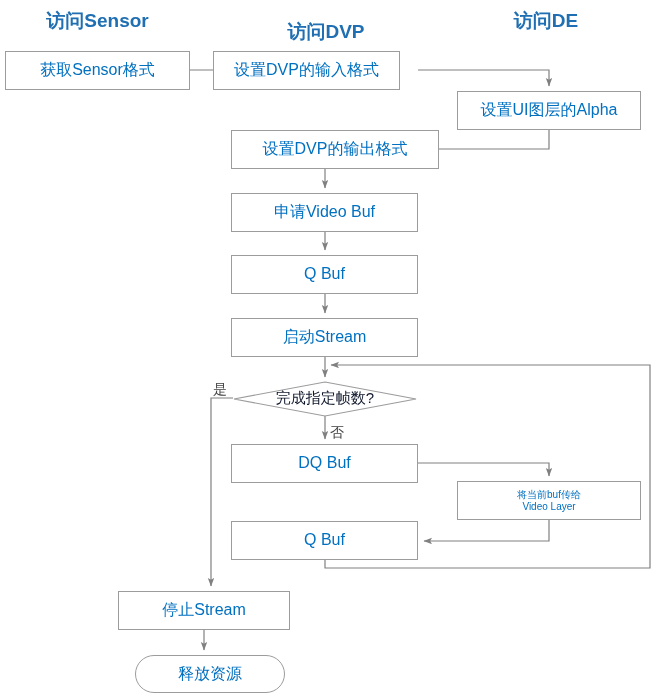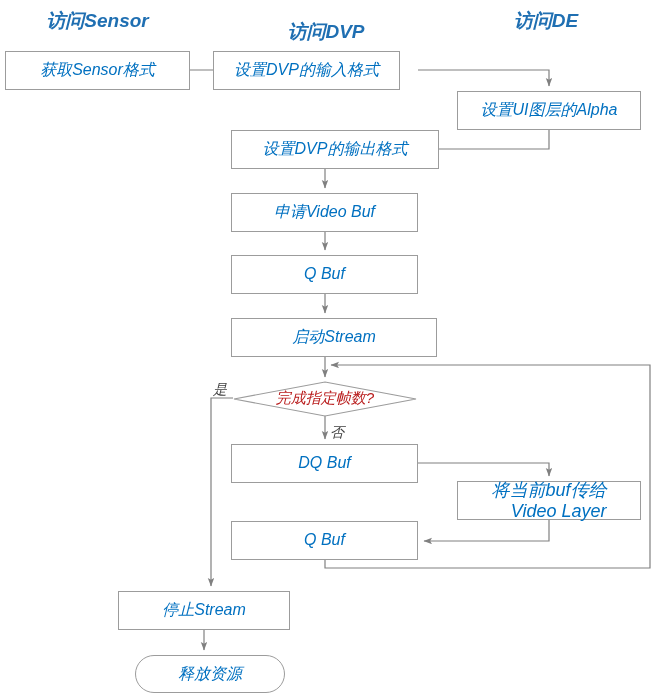--- a/index.html
+++ b/index.html
@@ -9,21 +9,20 @@
   }
   body {
     font-family: "Liberation Sans", "DejaVu Sans", sans-serif;
   }
   #canvas {
     position: relative;
     width: 662px;
     height: 698px;
     background: #ffffff;
     overflow: hidden;
-    font-style: italic;
   }
   svg.edges {
     position: absolute;
     left: 0;
     top: 0;
     width: 662px;
     height: 698px;
     pointer-events: none;
   }
   .lane-title {
@@ -46,21 +45,21 @@
     align-items: center;
     justify-content: center;
     text-align: center;
     line-height: 1.15;
   }
   .node.rounded {
     border-radius: 20px;
   }
   .diamond-label {
     position: absolute;
-    color: #b91c1c;
+    color: #0f172a;
     font-size: 15px;
     white-space: nowrap;
     text-align: center;
   }
   .branch-label {
     position: absolute;
     color: #404040;
     font-size: 14px;
     white-space: nowrap;
   }
@@ -102,25 +101,25 @@
   <div class="node" style="left:213px; top:51px; width:187px; height:39px;">设置DVP的输入格式</div>
 
   <div class="node" style="left:457px; top:91px; width:184px; height:39px;">设置UI图层的Alpha</div>
 
   <div class="node" style="left:231px; top:130px; width:208px; height:39px;">设置DVP的输出格式</div>
 
   <div class="node" style="left:231px; top:193px; width:187px; height:39px;">申请Video Buf</div>
 
   <div class="node" style="left:231px; top:255px; width:187px; height:39px;">Q Buf</div>
 
-  <div class="node" style="left:231px; top:318px; width:206px; height:39px;">启动Stream</div>
+  <div class="node" style="left:231px; top:318px; width:187px; height:39px;">启动Stream</div>
 
   <div class="node" style="left:231px; top:444px; width:187px; height:39px;">DQ Buf</div>
 
-  <div class="node" style="left:457px; top:481px; width:184px; height:39px; white-space:pre-line; font-size:18px;text-align:right;">将当前buf传给
+  <div class="node" style="left:457px; top:481px; width:184px; height:39px; white-space:pre-line; font-size:10px;">将当前buf传给
 Video Layer</div>
 
   <div class="node" style="left:231px; top:521px; width:187px; height:39px;">Q Buf</div>
 
   <div class="node" style="left:118px; top:591px; width:172px; height:39px;text-align:right;">停止Stream</div>
 
   <div class="node rounded" style="left:135px; top:655px; width:150px; height:38px;">释放资源</div>
 
   <svg style="position:absolute; left:233px; top:381px; width:184px; height:36px;" viewBox="0 0 184 36" xmlns="http://www.w3.org/2000/svg">
     <polygon points="92,1 183,18 92,35 1,18" fill="#ffffff" stroke="#9c9c9c" stroke-width="1.2"></polygon>

